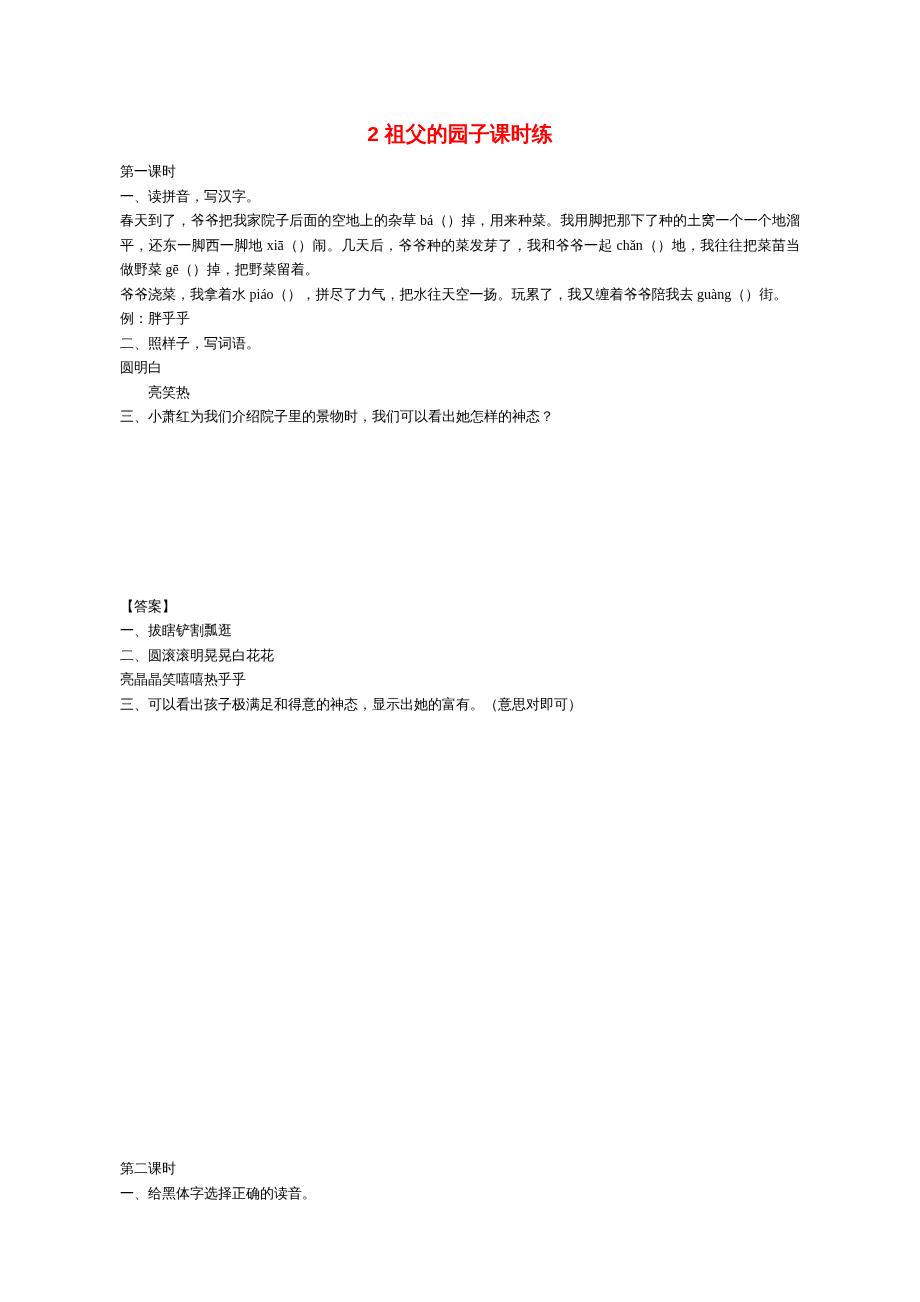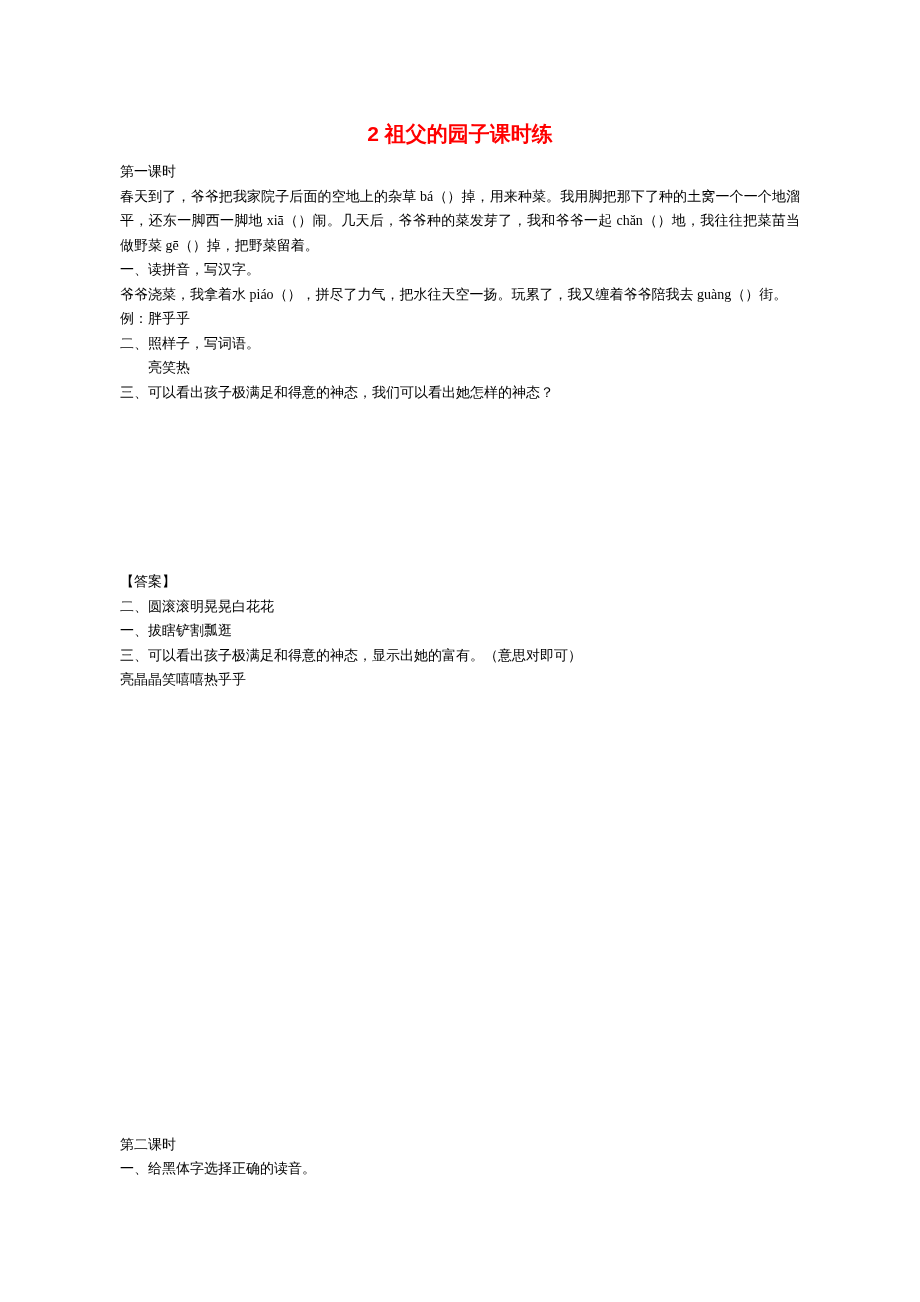--- a/index.html
+++ b/index.html
@@ -39,33 +39,34 @@
       height: 440px;
     }
   </style>
 </head>
 <body>
 
 <div class="page">
   <div class="title">2 祖父的园子课时练</div>
 
   <div class="line">第一课时</div>
+  <div class="line">一、读拼音，写汉字。</div>
   <div class="line">春天到了，爷爷把我家院子后面的空地上的杂草 bá（）掉，用来种菜。我用脚把那下了种的土窝一个一个地溜平，还东一脚西一脚地 xiā（）闹。几天后，爷爷种的菜发芽了，我和爷爷一起 chǎn（）地，我往往把菜苗当做野菜 gē（）掉，把野菜留着。</div>
-  <div class="line">一、读拼音，写汉字。</div>
   <div class="line">爷爷浇菜，我拿着水 piáo（），拼尽了力气，把水往天空一扬。玩累了，我又缠着爷爷陪我去 guàng（）街。</div>
   <div class="line">例：胖乎乎</div>
   <div class="line">二、照样子，写词语。</div>
+  <div class="line">圆明白</div>
   <div class="line indent">亮笑热</div>
-  <div class="line">三、可以看出孩子极满足和得意的神态，我们可以看出她怎样的神态？</div>
+  <div class="line">三、小萧红为我们介绍院子里的景物时，我们可以看出她怎样的神态？</div>
 
   <div class="large-gap"></div>
 
   <div class="line">【答案】</div>
+  <div class="line">一、拔瞎铲割瓢逛</div>
   <div class="line">二、圆滚滚明晃晃白花花</div>
-  <div class="line">一、拔瞎铲割瓢逛</div>
+  <div class="line">亮晶晶笑嘻嘻热乎乎</div>
   <div class="line">三、可以看出孩子极满足和得意的神态，显示出她的富有。（意思对即可）</div>
-  <div class="line">亮晶晶笑嘻嘻热乎乎</div>
 
   <div class="huge-gap"></div>
 
   <div class="line">第二课时</div>
   <div class="line">一、给黑体字选择正确的读音。</div>
 </div>
 
 </body></html>

